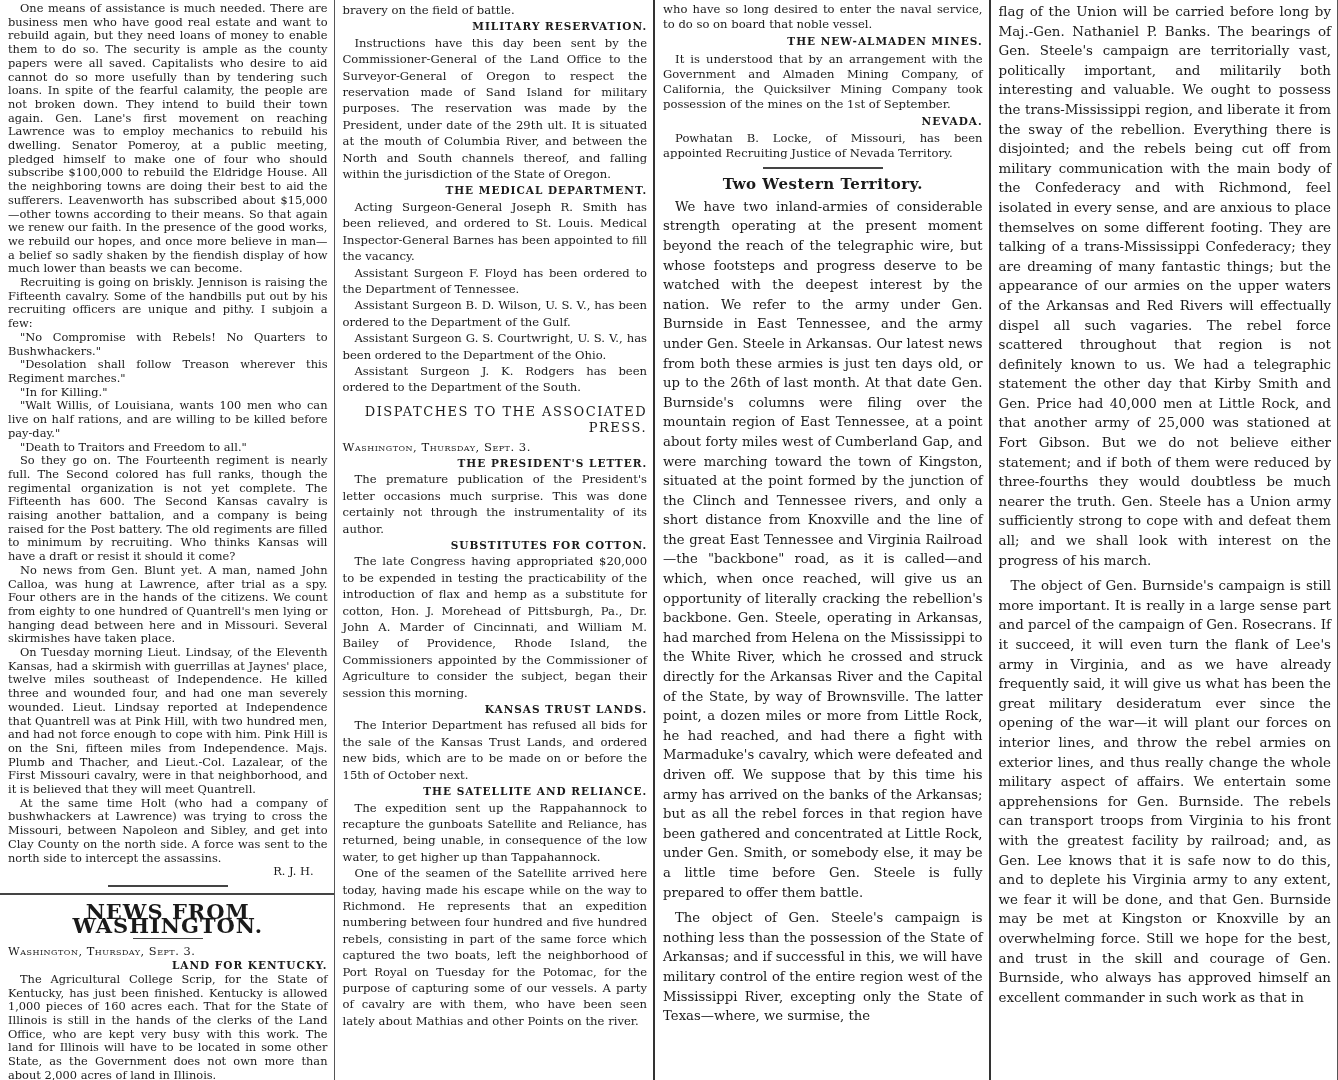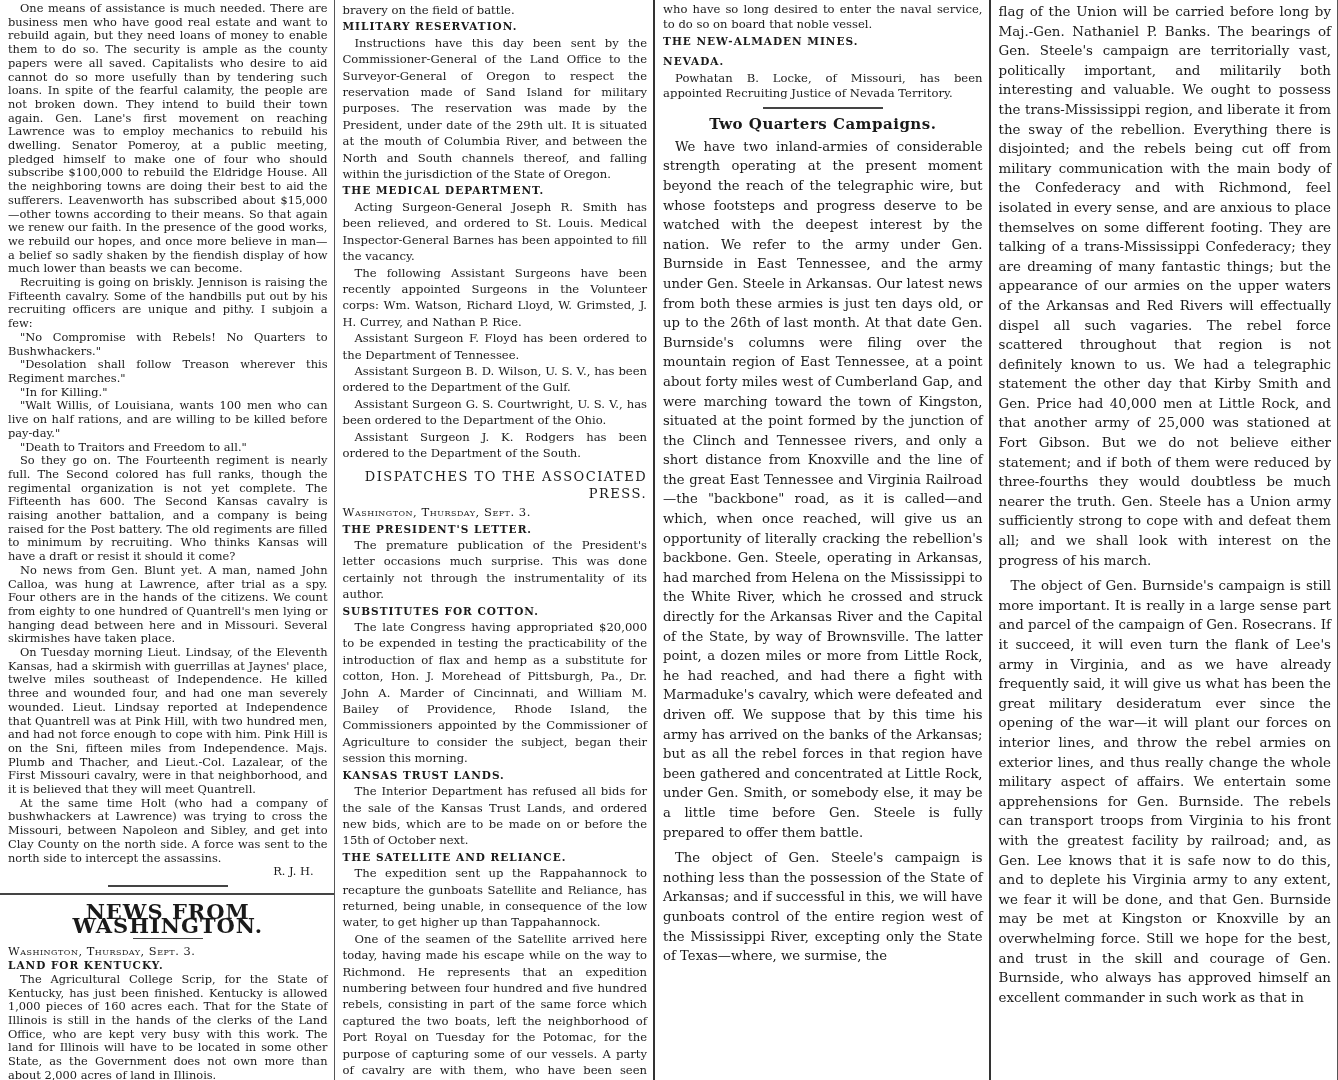--- a/index.html
+++ b/index.html
@@ -8,21 +8,21 @@
   .page { position: absolute; inset: 0; display: flex; }
   .col { position: relative; box-sizing: border-box; padding: 2px 6px 0 8px;
          font-size: 12.3px; line-height: 15.6px; text-align: justify; overflow: hidden; }
   .col p { margin: 0; text-indent: 12px; }
   .c1 { width: 335px; font-size: 11.4px; line-height: 13.7px; }
   .c2 { width: 320px; font-size: 11.6px; line-height: 16.4px; }
   .c3 { width: 335px; font-size: 13.2px; line-height: 19.6px; }
   .c4 { width: 348px; font-size: 13.4px; line-height: 19.6px; }
   .vrule { width: 2px; background: #333; flex: none; }
   .vrule.thin { width: 1px; background: #555; }
-  .sub { text-align: left; font-size: 10.5px; letter-spacing: 1px; text-indent: 0 !important;
+  .sub { text-align: right; font-size: 10.5px; letter-spacing: 1px; text-indent: 0 !important;
          margin: 2px 0 1px 0; font-weight: bold; }
   .dateline { padding-right: 30px; text-indent: 0 !important; }
   .sc { font-variant: small-caps; letter-spacing: 0.5px; }
   .rule-short { width: 120px; height: 2px; background: #444; margin: 6px auto; }
   .headline-big { text-align: center; font-size: 21px; font-weight: bold; letter-spacing: 1px;
                   margin: 10px 0 6px 0; font-family: "DejaVu Serif", serif; text-indent: 0 !important; }
   .headline-mid { text-align: right; font-size: 14px; letter-spacing: 1.5px; margin: 4px 0 2px 0;
                   text-indent: 0 !important; }
   .editorial-title { text-align: center; font-size: 15px; font-weight: bold; margin: 6px 0 2px 0;
                      text-indent: 0 !important; letter-spacing: 0.5px; }
@@ -58,21 +58,20 @@
   </div>
 
   <div class="vrule thin"></div>
 
   <div class="col c2">
     <p style="text-indent:0">bravery on the field of battle.</p>
     <p class="sub">MILITARY RESERVATION.</p>
     <p>Instructions have this day been sent by the Commissioner-General of the Land Office to the Surveyor-General of Oregon to respect the reservation made of Sand Island for military purposes. The reservation was made by the President, under date of the 29th ult. It is situated at the mouth of Columbia River, and between the North and South channels thereof, and falling within the jurisdiction of the State of Oregon.</p>
     <p class="sub">THE MEDICAL DEPARTMENT.</p>
     <p>Acting Surgeon-General Joseph R. Smith has been relieved, and ordered to St. Louis. Medical Inspector-General Barnes has been appointed to fill the vacancy.</p>
-    <p>The following Assistant Surgeons have been recently appointed Surgeons in the Volunteer corps: Wm. Watson, Richard Lloyd, W. Grimsted, J. H. Currey, and Nathan P. Rice.</p>
     <p>Assistant Surgeon F. Floyd has been ordered to the Department of Tennessee.</p>
     <p>Assistant Surgeon B. D. Wilson, U. S. V., has been ordered to the Department of the Gulf.</p>
     <p>Assistant Surgeon G. S. Courtwright, U. S. V., has been ordered to the Department of the Ohio.</p>
     <p>Assistant Surgeon J. K. Rodgers has been ordered to the Department of the South.</p>
     <div class="headline-mid" style="font-size:13px;margin-top:8px">DISPATCHES TO THE ASSOCIATED PRESS.</div>
     <p class="dateline sc">Washington, Thursday, Sept. 3.</p>
     <p class="sub">THE PRESIDENT'S LETTER.</p>
     <p>The premature publication of the President's letter occasions much surprise. This was done certainly not through the instrumentality of its author.</p>
     <p class="sub">SUBSTITUTES FOR COTTON.</p>
     <p>The late Congress having appropriated $20,000 to be expended in testing the practicability of the introduction of flax and hemp as a substitute for cotton, Hon. J. Morehead of Pittsburgh, Pa., Dr. John A. Marder of Cincinnati, and William M. Bailey of Providence, Rhode Island, the Commissioners appointed by the Commissioner of Agriculture to consider the subject, began their session this morning.</p>
@@ -82,26 +81,27 @@
     <p>The expedition sent up the Rappahannock to recapture the gunboats Satellite and Reliance, has returned, being unable, in consequence of the low water, to get higher up than Tappahannock.</p>
     <p>One of the seamen of the Satellite arrived here today, having made his escape while on the way to Richmond. He represents that an expedition numbering between four hundred and five hundred rebels, consisting in part of the same force which captured the two boats, left the neighborhood of Port Royal on Tuesday for the Potomac, for the purpose of capturing some of our vessels. A party of cavalry are with them, who have been seen lately about Mathias and other Points on the river.</p>
 
   </div>
 
   <div class="vrule"></div>
 
   <div class="col c3">
     <p style="text-indent:0;font-size:11.6px;line-height:15px">who have so long desired to enter the naval service, to do so on board that noble vessel.</p>
     <p class="sub">THE NEW-ALMADEN MINES.</p>
+    <p style="font-size:11.6px;line-height:15px">It is understood that by an arrangement with the Government and Almaden Mining Company, of California, the Quicksilver Mining Company took possession of the mines on the 1st of September.</p>
     <p class="sub">NEVADA.</p>
     <p style="font-size:11.6px;line-height:15px">Powhatan B. Locke, of Missouri, has been appointed Recruiting Justice of Nevada Territory.</p>
     <div class="rule-short"></div>
-    <div class="editorial-title">Two Quarters Campaigns.</div>
+    <div class="editorial-title">Two Western Territory.</div>
     <p>We have two inland-armies of considerable strength operating at the present moment beyond the reach of the telegraphic wire, but whose footsteps and progress deserve to be watched with the deepest interest by the nation. We refer to the army under Gen. Burnside in East Tennessee, and the army under Gen. Steele in Arkansas. Our latest news from both these armies is just ten days old, or up to the 26th of last month. At that date Gen. Burnside's columns were filing over the mountain region of East Tennessee, at a point about forty miles west of Cumberland Gap, and were marching toward the town of Kingston, situated at the point formed by the junction of the Clinch and Tennessee rivers, and only a short distance from Knoxville and the line of the great East Tennessee and Virginia Railroad—the "backbone" road, as it is called—and which, when once reached, will give us an opportunity of literally cracking the rebellion's backbone. Gen. Steele, operating in Arkansas, had marched from Helena on the Mississippi to the White River, which he crossed and struck directly for the Arkansas River and the Capital of the State, by way of Brownsville. The latter point, a dozen miles or more from Little Rock, he had reached, and had there a fight with Marmaduke's cavalry, which were defeated and driven off. We suppose that by this time his army has arrived on the banks of the Arkansas; but as all the rebel forces in that region have been gathered and concentrated at Little Rock, under Gen. Smith, or somebody else, it may be a little time before Gen. Steele is fully prepared to offer them battle.</p>
-    <p style="margin-top:6px">The object of Gen. Steele's campaign is nothing less than the possession of the State of Arkansas; and if successful in this, we will have gunboats control of the entire region west of the Mississippi River, excepting only the State of Texas—where, we surmise, the</p>
+    <p style="margin-top:6px">The object of Gen. Steele's campaign is nothing less than the possession of the State of Arkansas; and if successful in this, we will have military control of the entire region west of the Mississippi River, excepting only the State of Texas—where, we surmise, the</p>
   </div>
 
   <div class="vrule"></div>
 
   <div class="col c4">
     <p style="text-indent:0">flag of the Union will be carried before long by Maj.-Gen. Nathaniel P. Banks. The bearings of Gen. Steele's campaign are territorially vast, politically important, and militarily both interesting and valuable. We ought to possess the trans-Mississippi region, and liberate it from the sway of the rebellion. Everything there is disjointed; and the rebels being cut off from military communication with the main body of the Confederacy and with Richmond, feel isolated in every sense, and are anxious to place themselves on some different footing. They are talking of a trans-Mississippi Confederacy; they are dreaming of many fantastic things; but the appearance of our armies on the upper waters of the Arkansas and Red Rivers will effectually dispel all such vagaries. The rebel force scattered throughout that region is not definitely known to us. We had a telegraphic statement the other day that Kirby Smith and Gen. Price had 40,000 men at Little Rock, and that another army of 25,000 was stationed at Fort Gibson. But we do not believe either statement; and if both of them were reduced by three-fourths they would doubtless be much nearer the truth. Gen. Steele has a Union army sufficiently strong to cope with and defeat them all; and we shall look with interest on the progress of his march.</p>
     <p style="margin-top:6px">The object of Gen. Burnside's campaign is still more important. It is really in a large sense part and parcel of the campaign of Gen. Rosecrans. If it succeed, it will even turn the flank of Lee's army in Virginia, and as we have already frequently said, it will give us what has been the great military desideratum ever since the opening of the war—it will plant our forces on interior lines, and throw the rebel armies on exterior lines, and thus really change the whole military aspect of affairs. We entertain some apprehensions for Gen. Burnside. The rebels can transport troops from Virginia to his front with the greatest facility by railroad; and, as Gen. Lee knows that it is safe now to do this, and to deplete his Virginia army to any extent, we fear it will be done, and that Gen. Burnside may be met at Kingston or Knoxville by an overwhelming force. Still we hope for the best, and trust in the skill and courage of Gen. Burnside, who always has approved himself an excellent commander in such work as that in</p>
   </div>
 
   <div class="vrule thin"></div>

